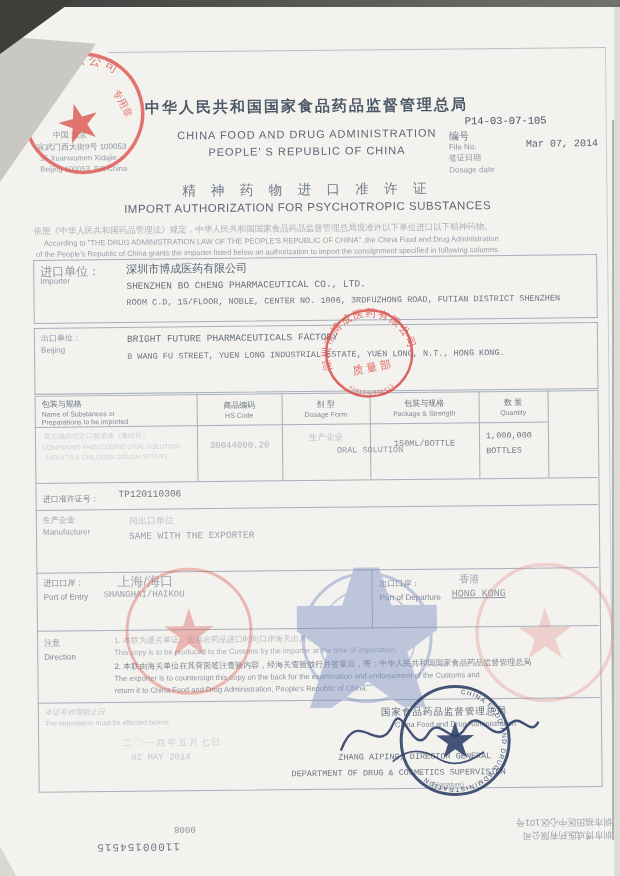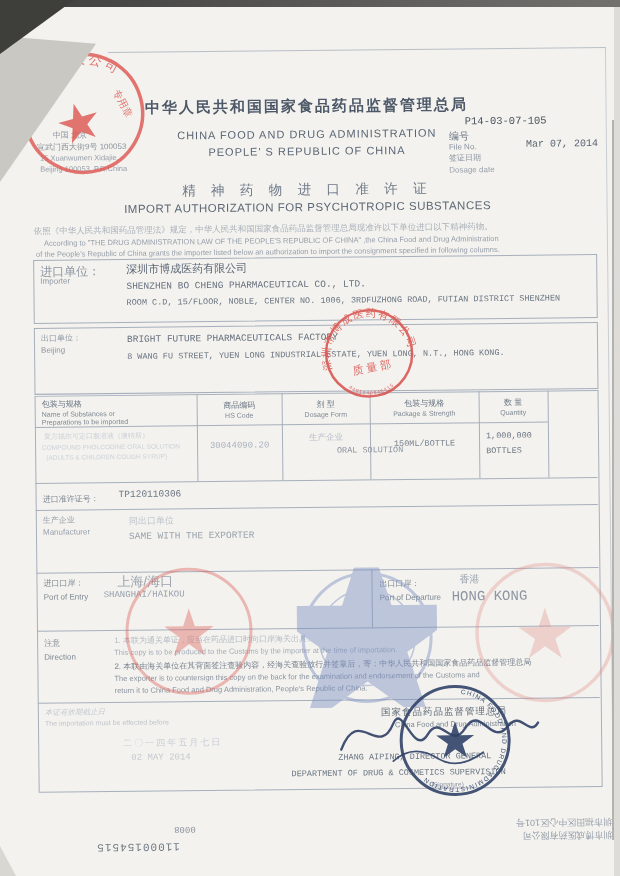--- a/index.html
+++ b/index.html
@@ -126,21 +126,21 @@
 
     <div class="hl" style="left:35px;top:628px;width:562px;"></div>
     <div class="vl" style="left:370px;top:570px;height:58px;"></div>
     <div class="t" style="left:42px;top:576px;font-size:8px;color:#7e8894;">进口口岸：</div>
     <div class="t" style="left:42px;top:590px;font-size:8px;color:#7e8894;">Port of Entry</div>
     <div class="t" style="left:116px;top:572px;font-size:13px;color:#9aa3af;">上海/海口</div>
     <div class="t mono" style="left:102px;top:588px;font-size:9px;color:#98a1ad;">SHANGHAI/HAIKOU</div>
     <div class="t" style="left:378px;top:580px;font-size:8px;color:#7e8894;">出口口岸：</div>
     <div class="t" style="left:378px;top:594px;font-size:8px;color:#7e8894;">Port of Departure</div>
     <div class="t" style="left:458px;top:575px;font-size:10px;color:#9aa3af;">香港</div>
-    <div class="t mono" style="left:450px;top:590px;font-size:14px;color:#8c95a1;">HONG KONG</div>
+    <div class="t mono" style="left:450px;top:590px;font-size:10px;color:#8c95a1;text-decoration:underline;">HONG KONG</div>
 
     <div class="hl" style="left:35px;top:700px;width:562px;"></div>
     <div class="t" style="left:42px;top:636px;font-size:8px;color:#7e8894;">注意</div>
     <div class="t" style="left:42px;top:650px;font-size:8px;color:#7e8894;">Direction</div>
     <div class="t" style="left:112px;top:634px;font-size:8px;color:#b3bac4;">1. 本联为通关单证，应当在药品进口时向口岸海关出具。</div>
     <div class="t" style="left:112px;top:647px;font-size:7.5px;color:#a6aeb9;">This copy is to be produced to the Customs by the importer at the time of importation.</div>
     <div class="t" style="left:112px;top:660px;font-size:8px;color:#79828f;">2. 本联由海关单位在其背面签注查验内容，经海关查验放行并签章后，寄：中华人民共和国国家食品药品监督管理总局</div>
     <div class="t" style="left:112px;top:673px;font-size:7.5px;color:#8c95a1;">The exporter is to countersign this copy on the back for the examination and endorsement of the Customs and</div>
     <div class="t" style="left:112px;top:685px;font-size:7.5px;color:#8c95a1;">return it to  China Food  and Drug Administration, People's Republic of China.</div>
 

